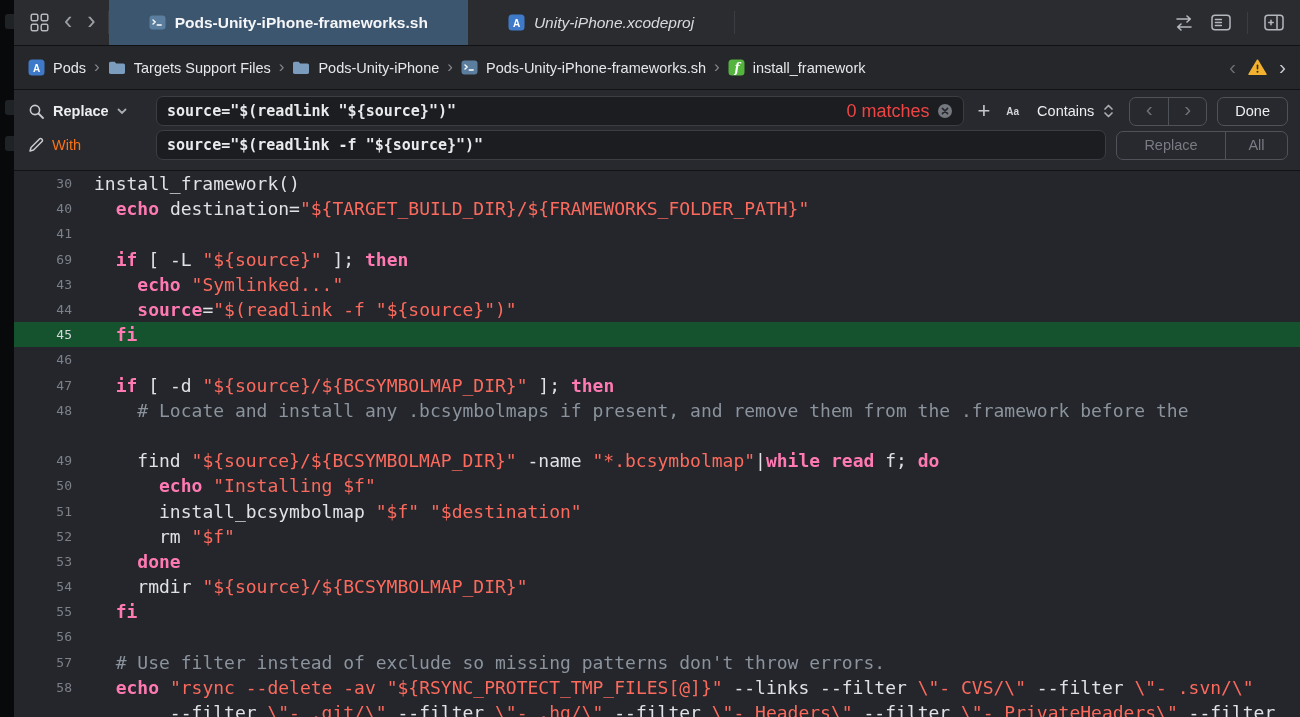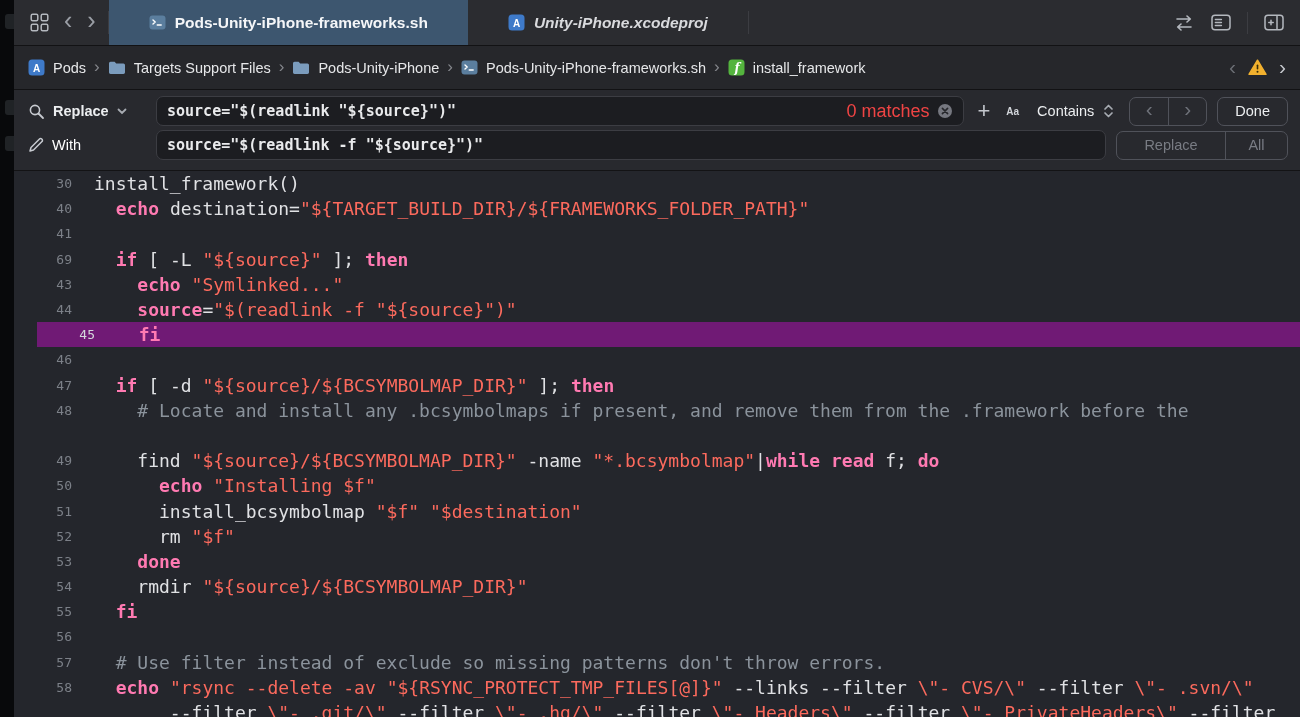--- a/index.html
+++ b/index.html
@@ -17,39 +17,39 @@
   
   .tab-bar { flex: 0 0 46px; height: 46px; background: #2b2c30; border-bottom: 1px solid #121214;
     display: flex; align-items: stretch; }
   .tbar-left { display: flex; align-items: center; gap: 15px; padding: 0 12px 0 16px; }
   .icon-btn { display: flex; align-items: center; justify-content: center; cursor: default; }
   .chev { font-size: 25px; color: #9a9ea5; line-height: 1; padding-bottom: 4px; }
   .tab-sep { width: 1px; background: #3c3d42; margin: 11px 0; }
   .tab { display: flex; align-items: center; justify-content: center; gap: 9px;
     padding: 0 40px; font-size: 15.5px; color: #d9dadd; white-space: nowrap; }
   .tab.active { background: #3d566f; color: #f5f6f8; font-weight: bold; }
-  .tab.italic .tab-label { font-style: italic; font-weight: bold; }
+  .tab.italic .tab-label { font-style: italic; }
   .tbar-right { margin-left: auto; display: flex; align-items: center; gap: 16px; padding: 0 16px; }
 
   
   .jump-bar { flex: 0 0 44px; height: 44px; background: #26272b; border-bottom: 1px solid #121214;
     display: flex; align-items: center; padding: 0 14px; gap: 7px; font-size: 14.5px; color: #e6e7e9; }
   .crumb { display: flex; align-items: center; gap: 8px; white-space: nowrap; }
   .crumb-sep { color: #85878c; font-size: 17px; padding: 0 1px 2px; }
   .jump-right { margin-left: auto; display: flex; align-items: center; gap: 12px; }
   .jump-chev { font-size: 21px; line-height: 1; padding-bottom: 3px; color: #c6c9ce; }
   .jump-chev.dim { color: #6b6e74; }
 
   
   .find-bar { flex: 0 0 81px; background: #28292e; border-bottom: 1px solid #131315;
     padding: 5px 12px 7px 14px; display: flex; flex-direction: column; gap: 2px; }
   .find-row { display: flex; align-items: center; gap: 10px; height: 32px; }
   .find-left { flex: 0 0 118px; display: flex; align-items: center; gap: 8px; }
   .find-mode-label { font-size: 14.5px; font-weight: bold; color: #eceef0; }
-  .with-label { font-size: 14.5px; color: #ffffff; }
+  .with-label { font-size: 14.5px; color: #f97316; }
   .find-field { flex: 1; min-width: 0; background: #1c1d21; border: 1px solid #3c3d43;
     border-radius: 7px; height: 30px; display: flex; align-items: center; padding: 0 10px; gap: 8px; }
   .find-field .val { flex: 1; min-width: 0; font-family: "DejaVu Sans Mono", monospace;
     font-size: 15px; font-weight: bold; color: #e9eaec; white-space: pre; overflow: hidden; }
   .matches { font-size: 18px; color: #ef4444; white-space: nowrap; text-align: center; }
   .plus-btn { font-size: 22px; color: #c3c6cc; padding: 0 3px; }
   .case-btn { font-size: 10px; font-weight: bold; color: #d2d5da; padding: 0 3px; }
   .contains-btn { display: flex; align-items: center; gap: 9px; color: #eceef0;
     font-size: 14.5px; padding: 0 5px; }
   .seg { display: flex; border: 1px solid #50525a; border-radius: 7px; height: 29px; overflow: hidden; }
@@ -59,21 +59,21 @@
   .done-btn { border: 1px solid #50525a; border-radius: 7px; height: 29px; padding: 0 17px;
     display: flex; align-items: center; color: #eceef0; font-size: 14.5px; }
   .replace-seg { flex: 0 0 172px; color: #797c84; font-size: 14.5px; }
   .replace-seg .seg-cell:first-child { flex: 1; }
   .replace-seg .seg-cell:last-child { width: 62px; }
 
   
   .editor { flex: 1; min-height: 0; background: #24262c; overflow: hidden;
     font-family: "DejaVu Sans Mono", monospace; font-size: 18px; }
   .code-row { display: flex; height: 25.2px; align-items: center; white-space: pre; }
-  .code-row.hl { background: #701a75; margin-left: 23px; }
+  .code-row.hl { background: #14532d; }
   .ln { flex: 0 0 58px; text-align: right; font-size: 13px; color: #7c8088; }
   .code-row.hl .ln { color: #d4d7dc; }
   .code-text { padding-left: 22px; }
   .tk-p { color: #e0e1e4; }
   .tk-k { color: #ff7ab2; font-weight: bold; }
   .tk-s { color: #fc6a5d; }
   .tk-c { color: #8b939c; text-align: center; }
 
   .mini-ic { display: flex; align-items: center; }
 </style>

